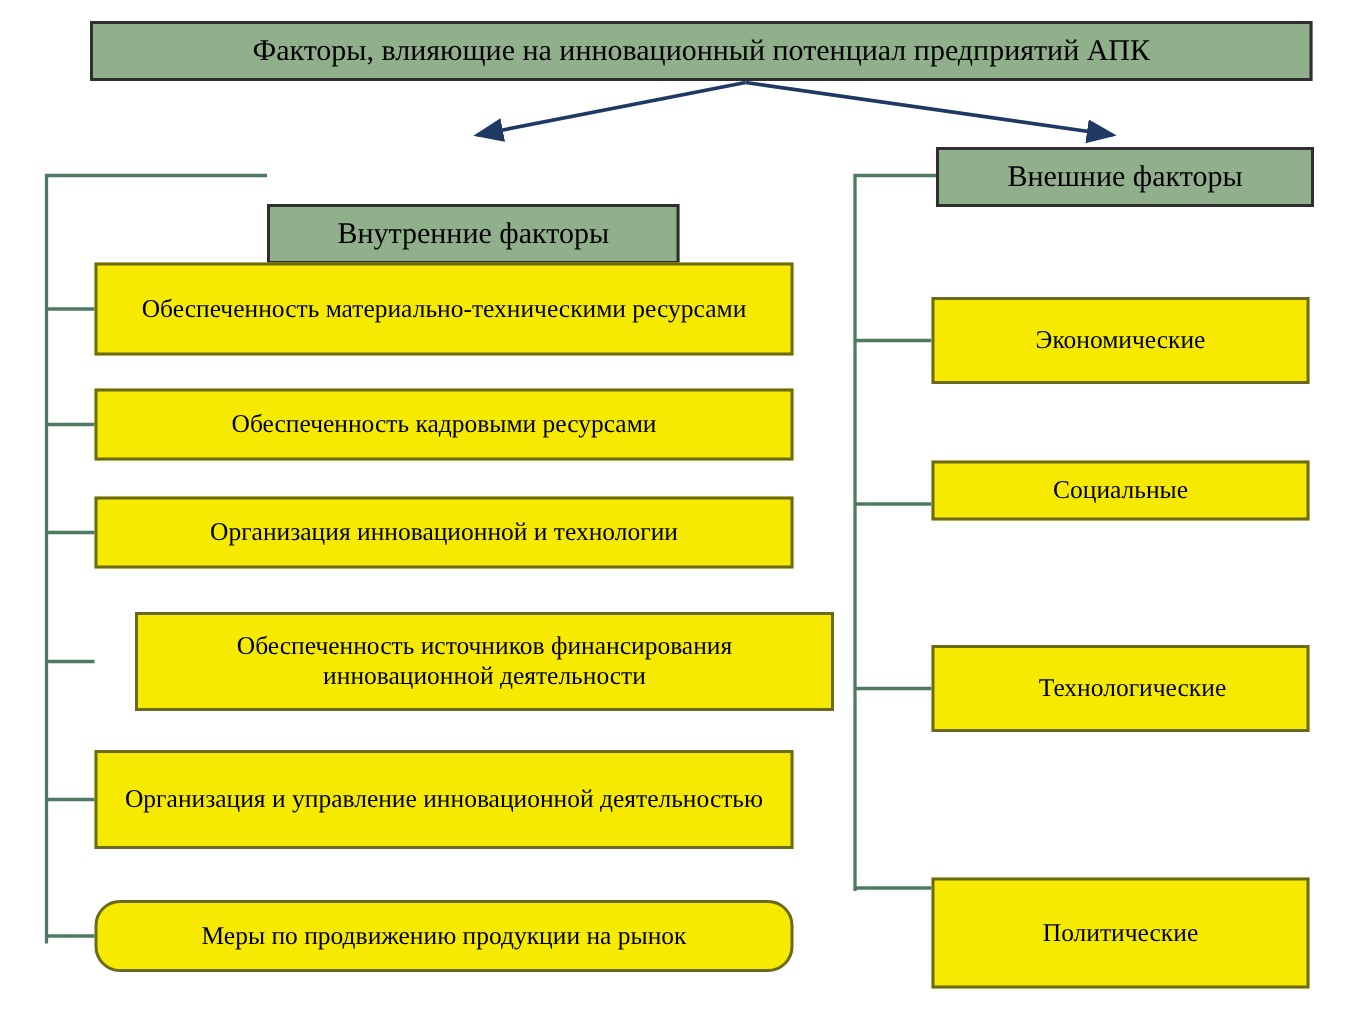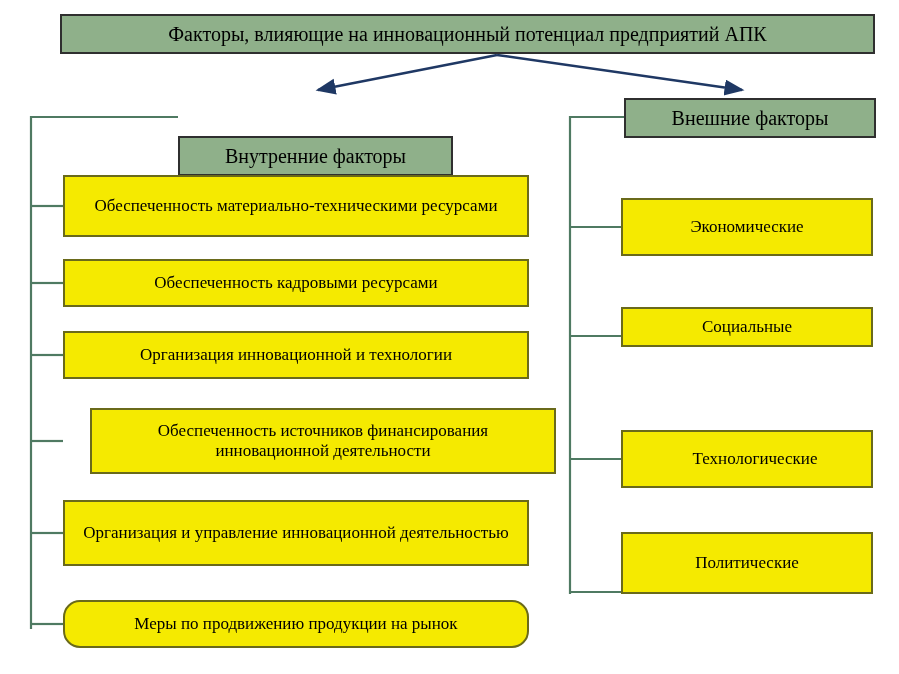--- a/index.html
+++ b/index.html
@@ -100,15 +100,15 @@
   <div class="node node-leaf" style="left:63px; top:500px; width:466px; height:66px;">Организация и управление инновационной деятельностью</div>
 
   <div class="node node-leaf" style="left:63px; top:600px; width:466px; height:48px;border-radius:17px;">Меры по продвижению продукции на рынок</div>
 
   <div class="node node-leaf right" style="left:621px; top:198px; width:252px; height:58px;">Экономические</div>
 
   <div class="node node-leaf right" style="left:621px; top:307px; width:252px; height:40px;">Социальные</div>
 
   <div class="node node-leaf right" style="left:621px; top:430px; width:252px; height:58px;padding-left:24px;">Технологические</div>
 
-  <div class="node node-leaf right" style="left:621px; top:532px; width:252px; height:62px;">Политические</div>
+  <div class="node node-leaf right" style="left:621px; top:585px; width:252px; height:74px;">Политические</div>
 
 </div>
 
 </body></html>

